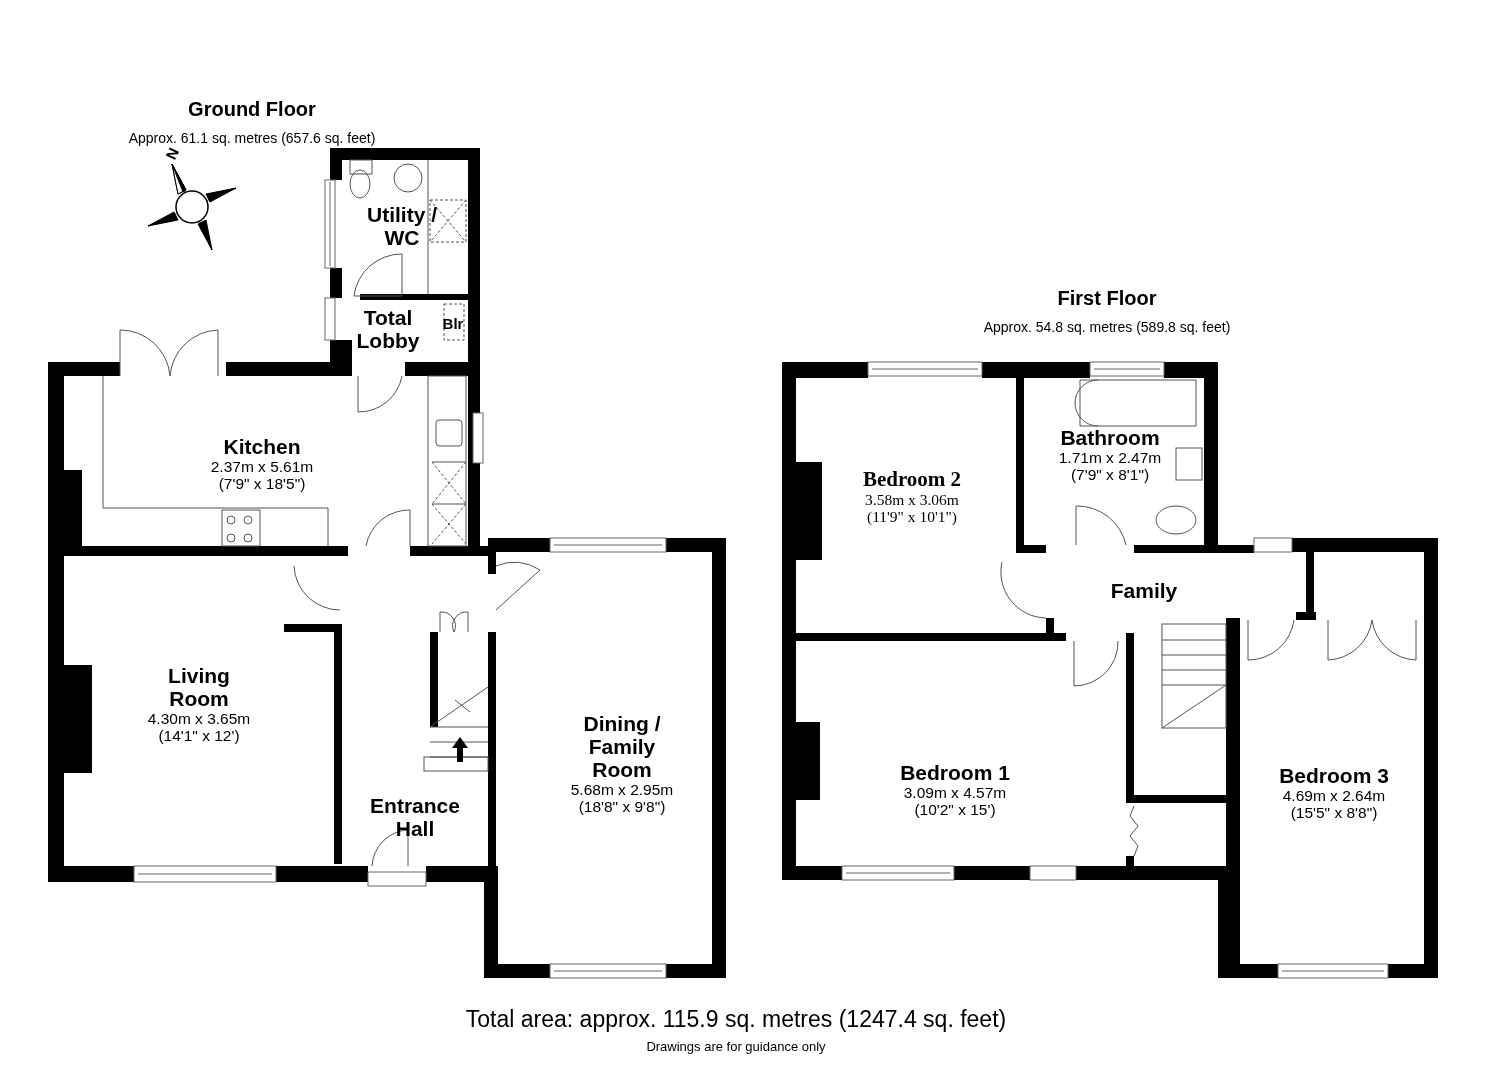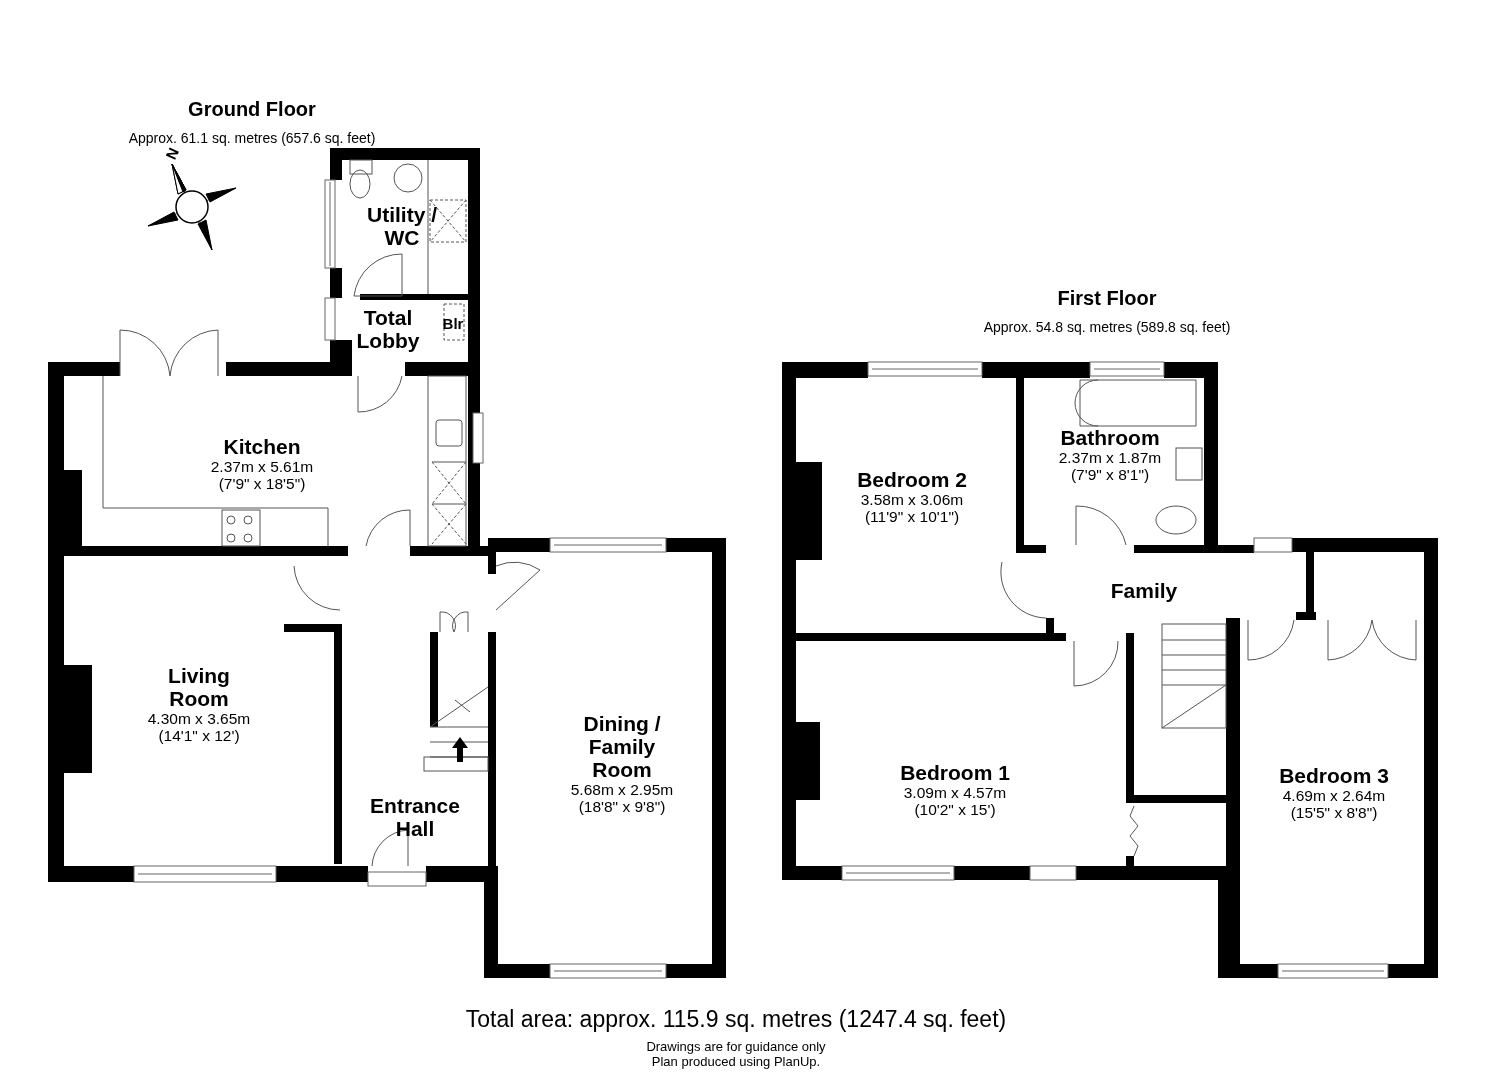--- a/index.html
+++ b/index.html
@@ -243,29 +243,29 @@
   <div class="rname">Room</div>
   <div class="rdim">5.68m x 2.95m</div>
   <div class="rdim">(18'8" x 9'8")</div>
 </div>
 
 <div class="lbl" style="left:1107px;top:288px;">
   <div class="ftitle">First Floor</div>
   <div class="farea">Approx. 54.8 sq. metres (589.8 sq. feet)</div>
 </div>
 
-<div class="lbl" style="left:912px;top:468px;">
+<div class="lbl" style="left:912px;top:468px;font-family:Liberation Serif, serif;">
   <div class="rname">Bedroom 2</div>
   <div class="rdim">3.58m x 3.06m</div>
   <div class="rdim">(11'9" x 10'1")</div>
 </div>
 
 <div class="lbl" style="left:1110px;top:426px;">
   <div class="rname">Bathroom</div>
-  <div class="rdim">2.37m x 1.87m</div>
+  <div class="rdim">1.71m x 2.47m</div>
   <div class="rdim">(7'9" x 8'1")</div>
 </div>
 
 <div class="lbl" style="left:1144px;top:579px;">
   <div class="rname">Family</div>
 </div>
 
 <div class="lbl" style="left:955px;top:717px;margin-top:44px;">
   <div class="rname">Bedroom 1</div>
   <div class="rdim">3.09m x 4.57m</div>
@@ -274,14 +274,13 @@
 
 <div class="lbl" style="left:1334px;top:764px;">
   <div class="rname">Bedroom 3</div>
   <div class="rdim">4.69m x 2.64m</div>
   <div class="rdim">(15'5" x 8'8")</div>
 </div>
 
 <div class="lbl" style="left:736px;top:1008px;">
   <div class="total">Total area: approx. 115.9 sq. metres (1247.4 sq. feet)</div>
   <div class="note" style="margin-top:8px;">Drawings are for guidance only</div>
-  <div class="note">Plan produced using PlanUp.</div>
 </div>
 
 </body></html>

